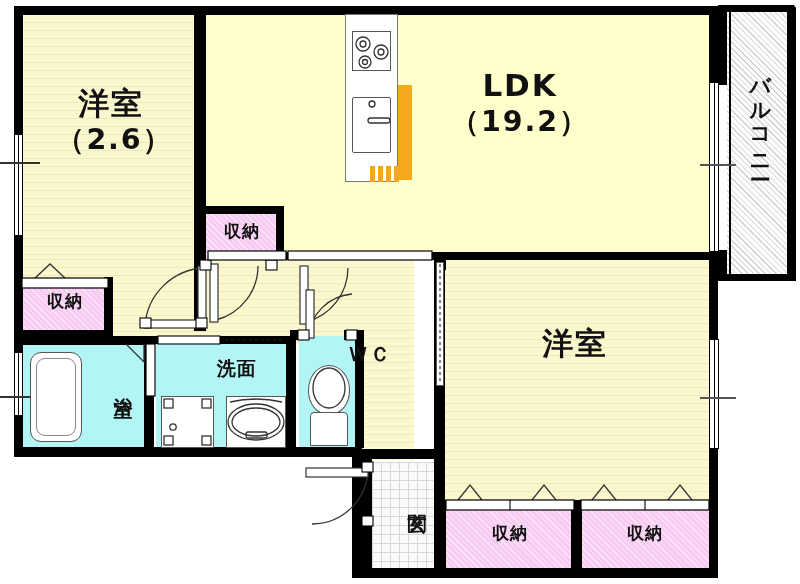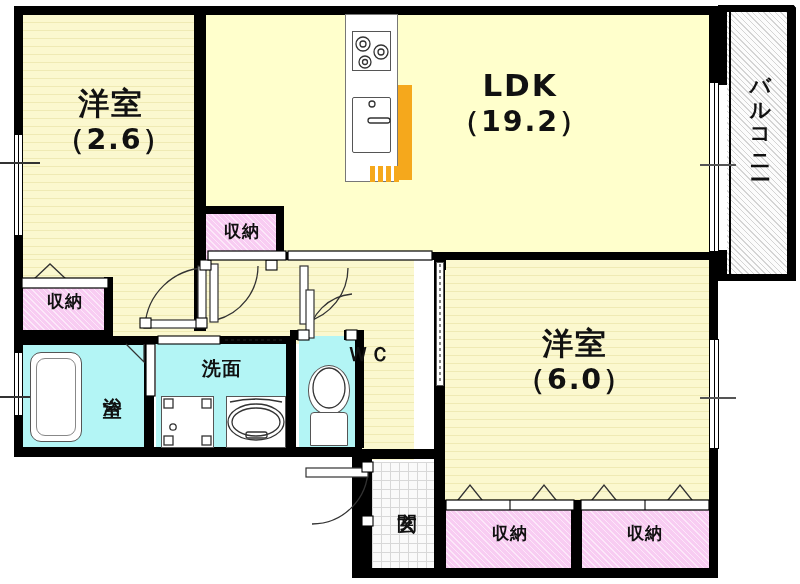--- a/index.html
+++ b/index.html
@@ -69,21 +69,21 @@
   .label {
     position: absolute;
     color: #111111;
     font-weight: bold;
     white-space: nowrap;
     text-align: center;
     line-height: 1.15;
     letter-spacing: 0.06em;
   }
   .label.big   { font-size: 31px; }
-  .label.small { font-size: 19px; }
+  .label.small { font-size: 19px; text-align: right; }
   .label.tiny  { font-size: 17px; font-family: Liberation Serif, serif; }
   .label.wc    { font-size: 20px; letter-spacing: 0.10em;}
   .label.vert {
     writing-mode: vertical-rl;
     text-orientation: upright;
     font-size: 21px;
     letter-spacing: 0.12em;
   }
   .label .num { display:block; font-size: 0.92em; margin-top: 2px; }
   
@@ -349,21 +349,20 @@
     <span class="num">（2.6）</span>
   </div>
 
   <div class="label big" style="left:430px; top:68px; width:180px;">
     <span>LDK</span>
     <span class="num">（19.2）</span>
   </div>
 
   <div class="label big" style="left:500px; top:326px; width:150px;">
     <span>洋室</span>
-    <span class="num">（6.0）</span>
   </div>
 
   <div class="label vert" style="left:748px; top:62px;">
     <span>バルコニー</span>
   </div>
 
   <div class="label small" style="left:90px; top:366px; width:46px; line-height:1.3;">
     <span style="display:inline-block; writing-mode:vertical-rl; text-orientation:upright;">浴室</span>
   </div>
 

